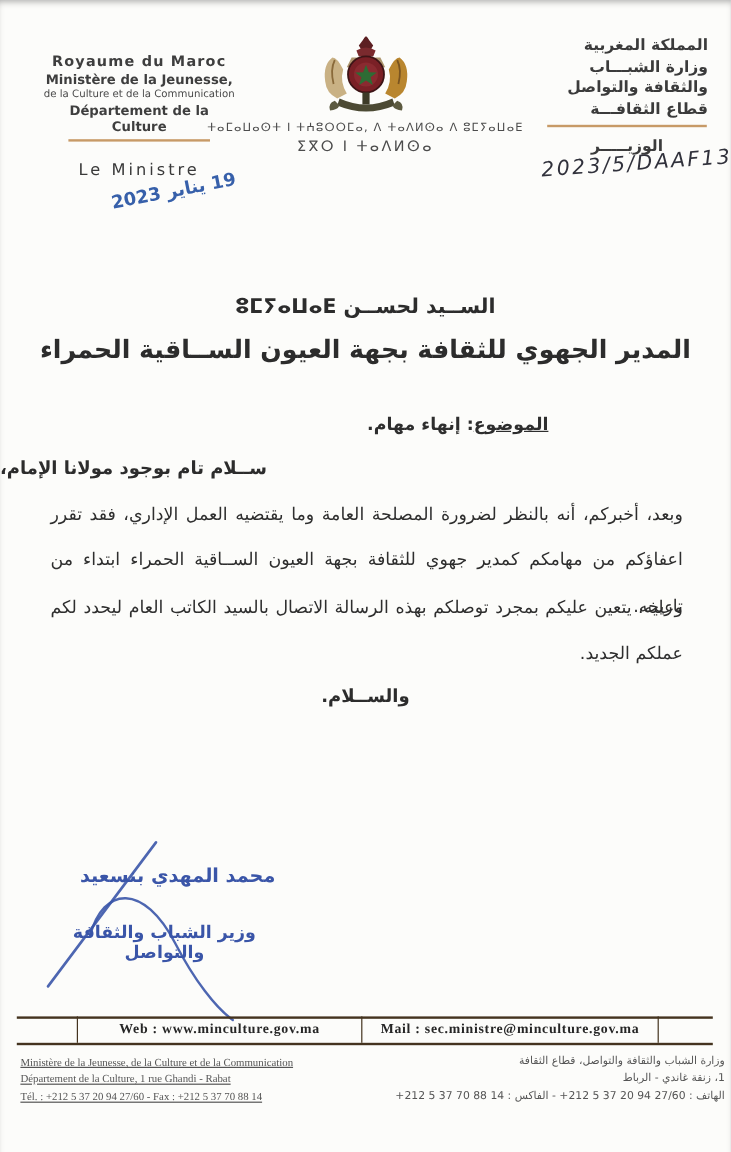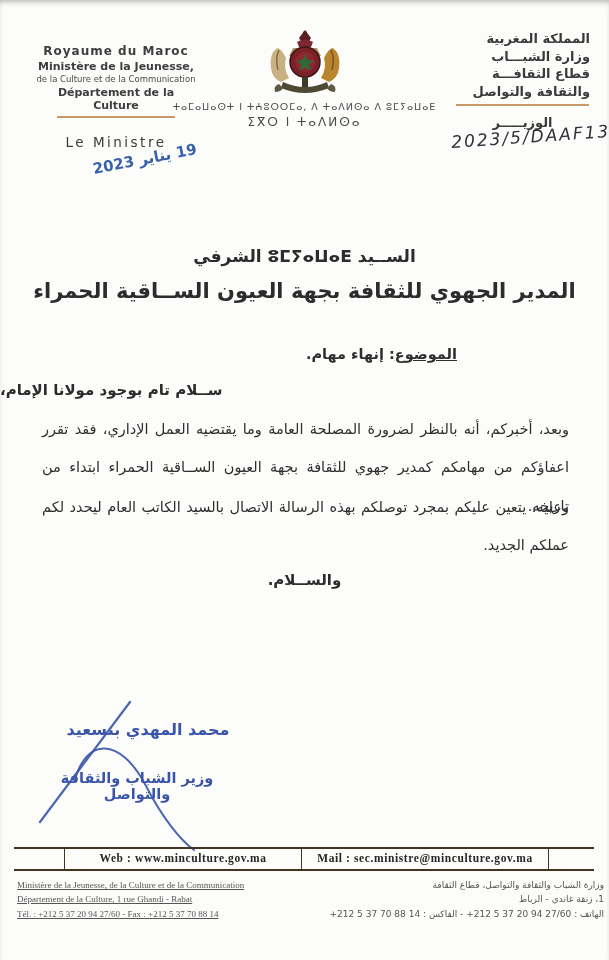--- a/index.html
+++ b/index.html
@@ -123,31 +123,31 @@
     </svg>
   </div>
   <div class="tifinagh">
     <div class="t2">ⵜⴰⵎⴰⵡⴰⵙⵜ ⵏ ⵜⵄⵓⵔⵔⵎⴰ, ⴷ ⵜⴰⴷⵍⵙⴰ ⴷ ⵓⵎⵢⴰⵡⴰⴹ</div>
     <div class="t3">ⵉⴳⵔ ⵏ ⵜⴰⴷⵍⵙⴰ</div>
   </div>
 
   <div class="hdr-right">
     <div class="ar">المملكة المغربية</div>
     <div class="ar">وزارة الشبـــاب</div>
+    <div class="ar">والثقافة والتواصل</div>
     <div class="ar">قطاع الثقافـــة</div>
-    <div class="ar">والثقافة والتواصل</div>
     <div class="accent-rule" style="width:133px"></div>
     <div class="minister-ar">الوزيـــــر</div>
   </div>
   <div class="ref-hand">2023/5/DAAF139</div>
 
   <div class="date-stamp">19 يناير 2023</div>
 
   <div class="addressee">
-    <div class="a1">الســيد ⵓⵎⵢⴰⵡⴰⴹ الشرفي</div>
+    <div class="a1">الســيد لحســن ⵓⵎⵢⴰⵡⴰⴹ</div>
     <div class="a2">المدير الجهوي للثقافة بجهة العيون الســاقية الحمراء</div>
   </div>
 
   <div class="subject">
     <span class="lbl">الموضوع</span><span class="val">: إنهاء مهام.</span>
   </div>
 
   <div class="greeting">ســلام تام بوجود مولانا الإمام،</div>
 
   <div class="body-par par1">وبعد، أخبركم، أنه بالنظر لضرورة المصلحة العامة وما يقتضيه العمل الإداري، فقد تقرر اعفاؤكم من مهامكم كمدير جهوي للثقافة بجهة العيون الســاقية الحمراء ابتداء من تاريخه.</div>

